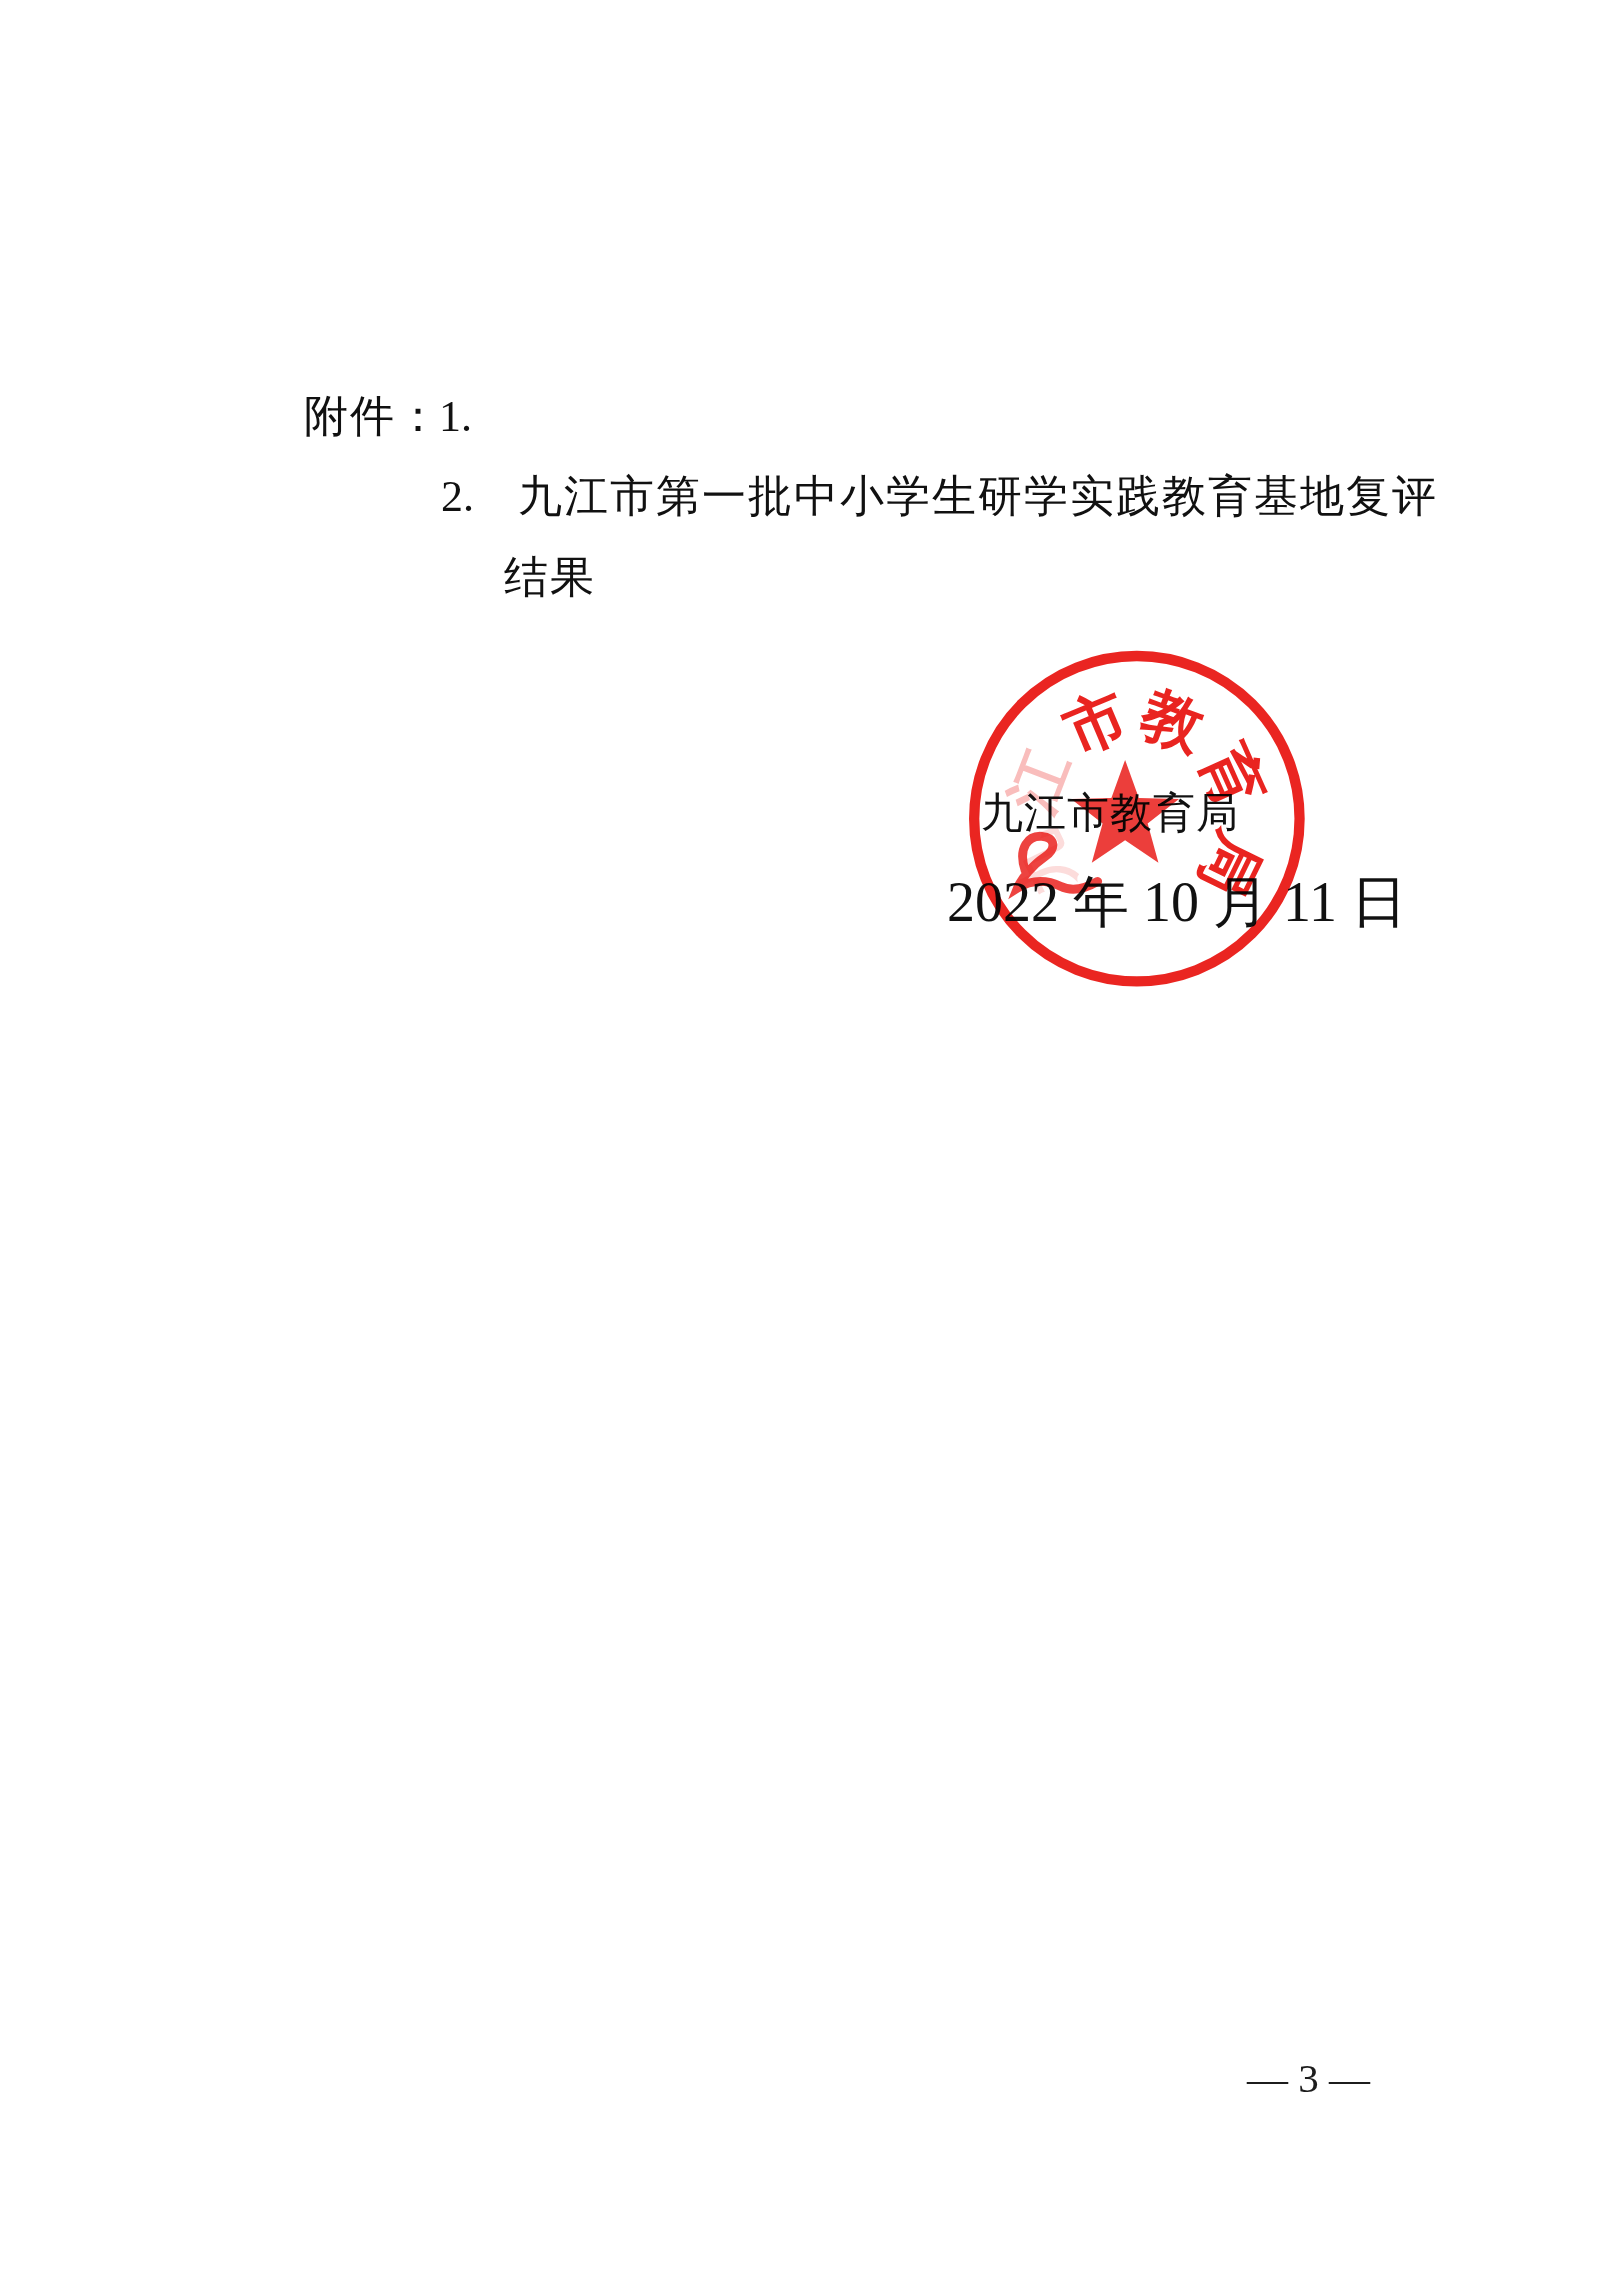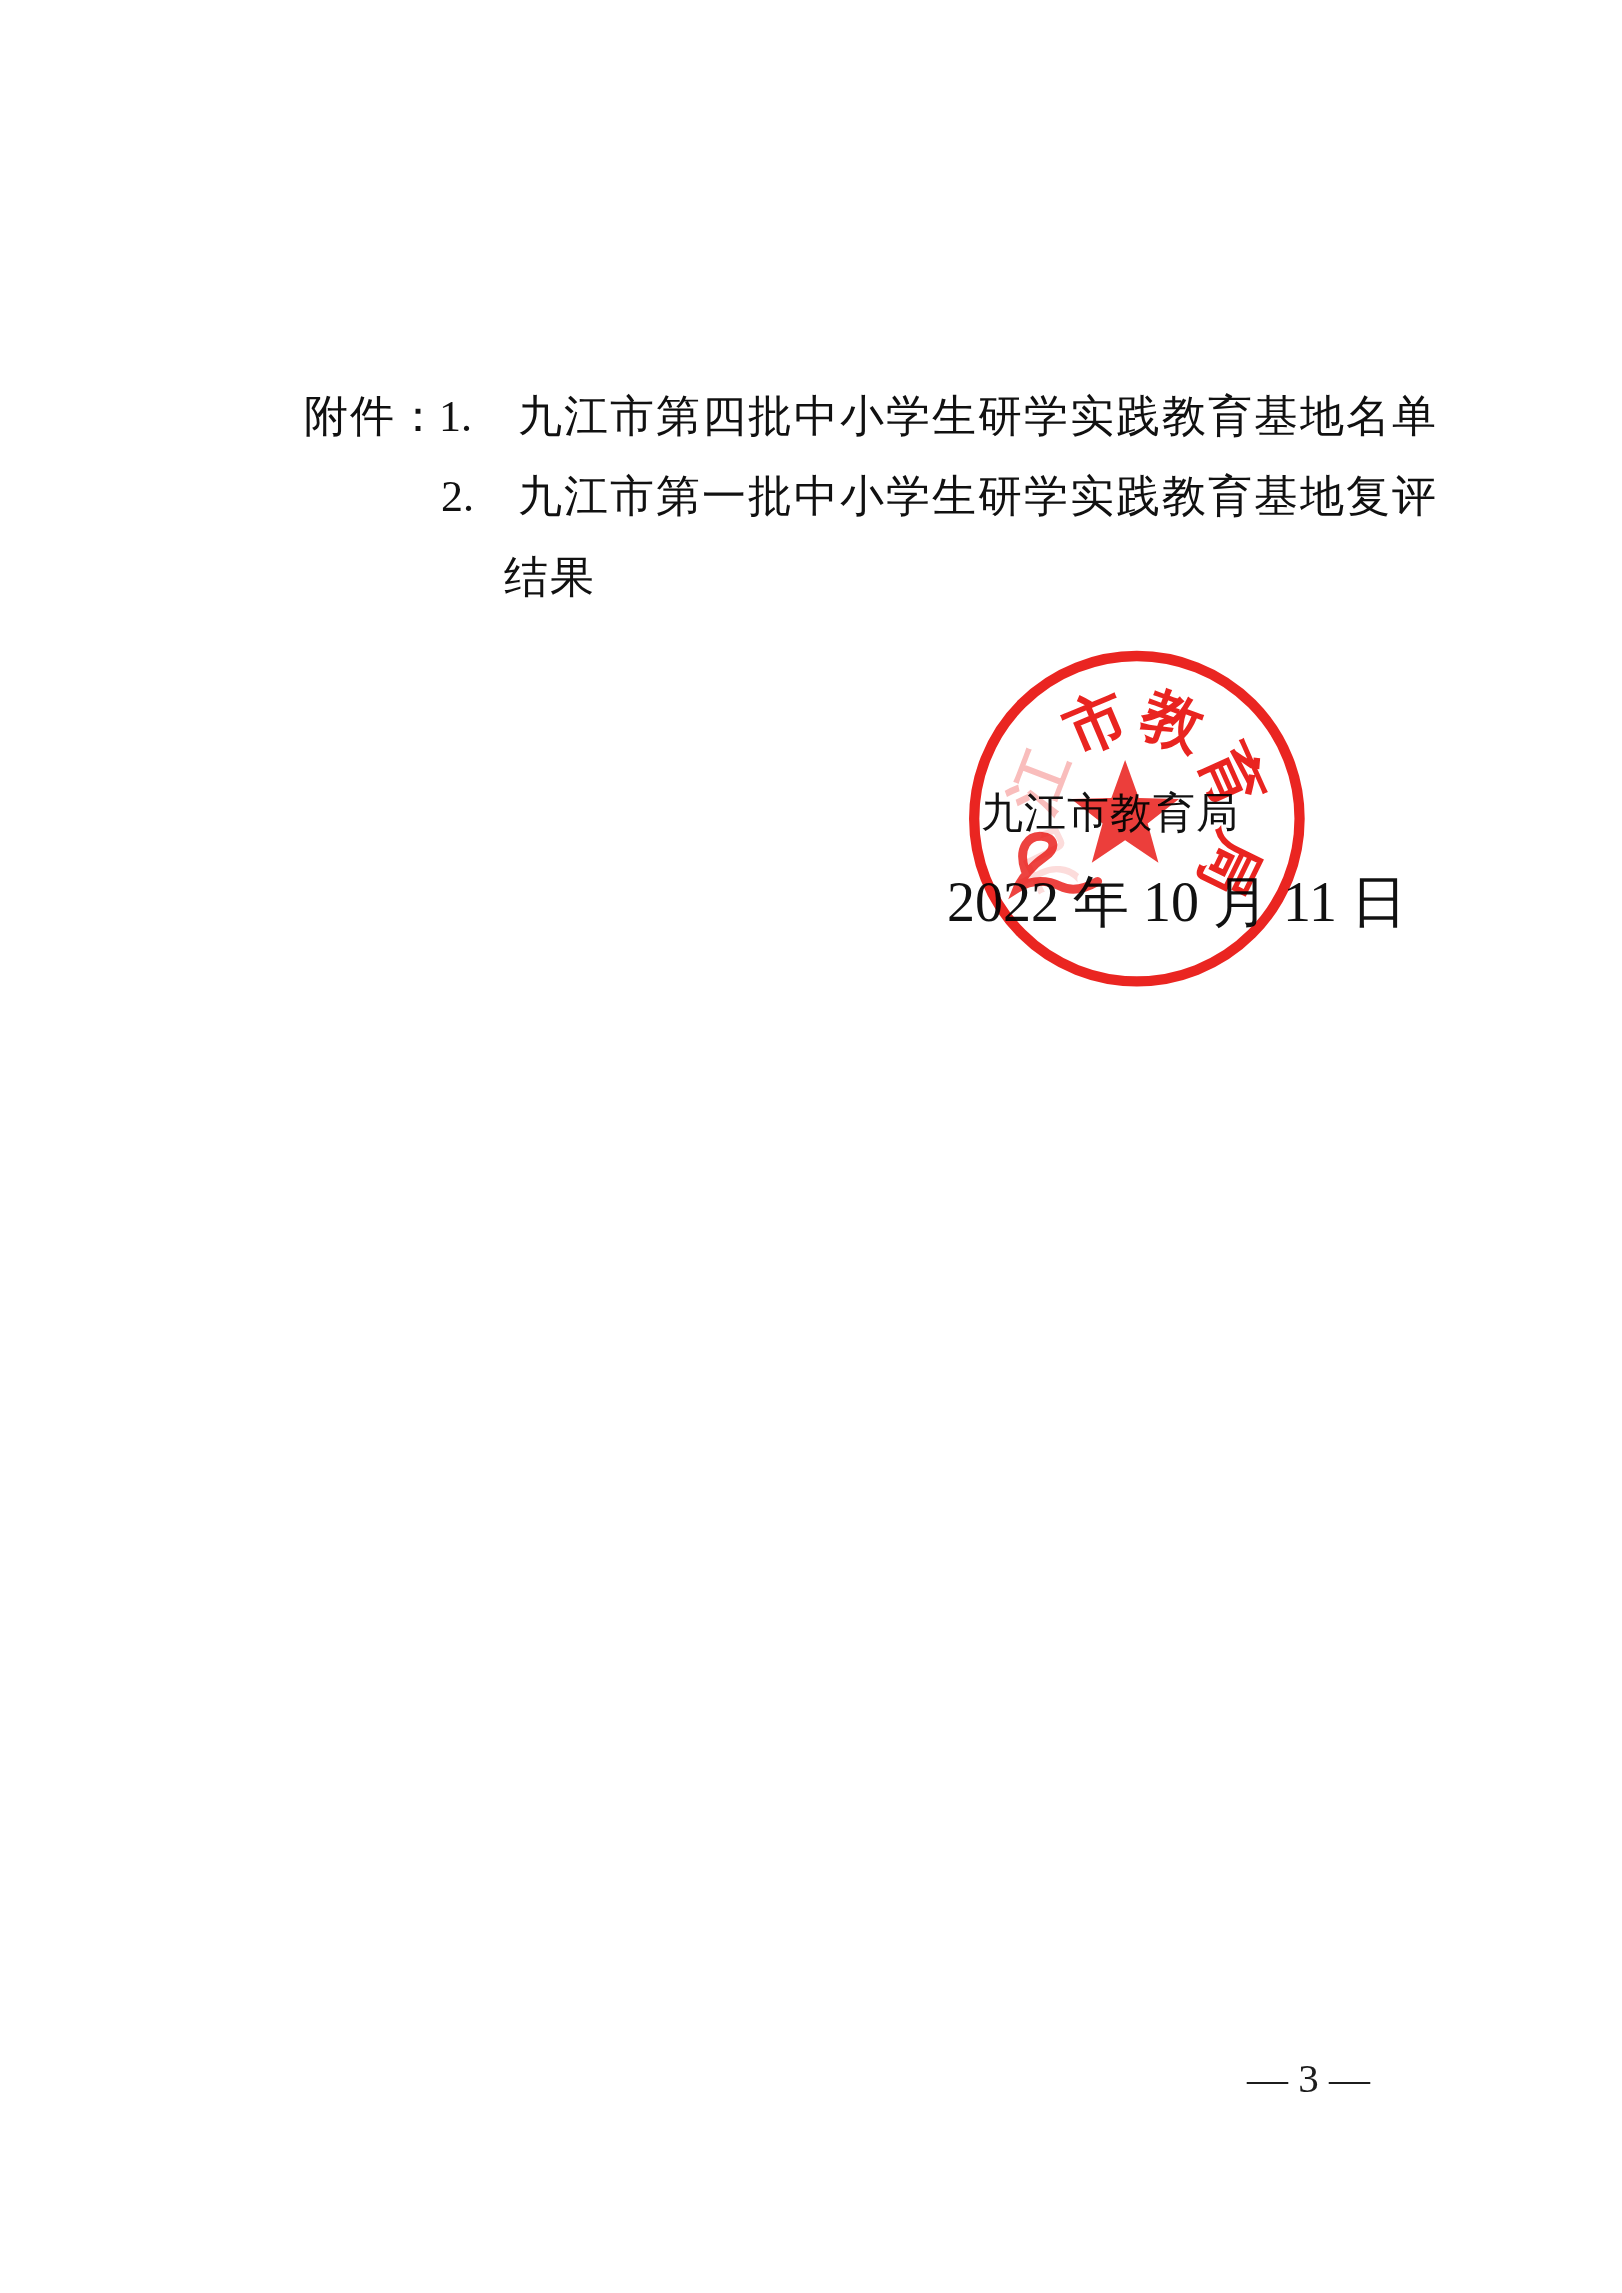--- a/index.html
+++ b/index.html
@@ -50,21 +50,20 @@
     font-weight: bold;
   }
 </style>
 </head>
 <body>
 
 <div class="page">
 
   <div class="txt attach-label">附件：</div>
   <div class="txt attach-no-1">1.</div>
-  <div class="txt attach-text-1">九江市第四批中小学生研学实践教育基地名单</div>
   <div class="txt attach-no-2">2.</div>
   <div class="txt attach-text-2">九江市第一批中小学生研学实践教育基地复评</div>
   <div class="txt attach-cont">结果</div>
 
   <div class="txt sig-issuer">九江市教育局</div>
   <div class="txt sig-date">2022 年 10 月 11 日</div>
 
   <svg class="seal-svg" viewBox="0 0 1655 2340" xmlns="http://www.w3.org/2000/svg">
 
     <circle cx="1160" cy="835" r="166" fill="none" stroke-width="10.5" stroke-opacity="0.93" stroke="#e81410"></circle>

